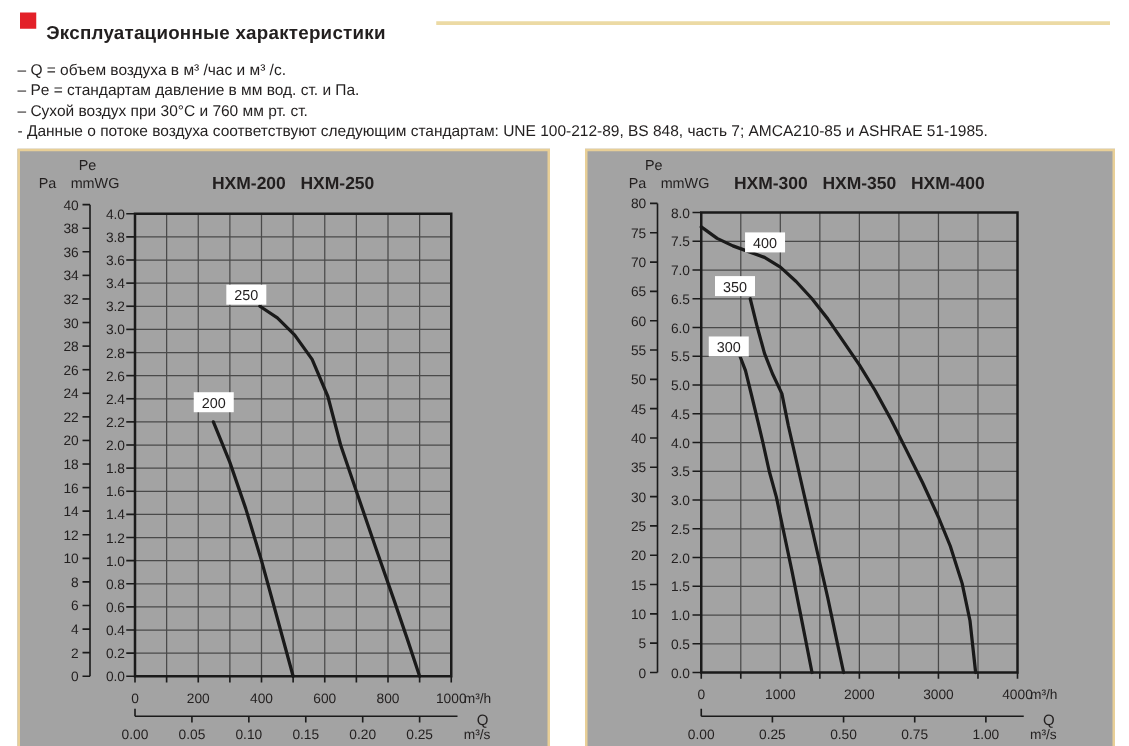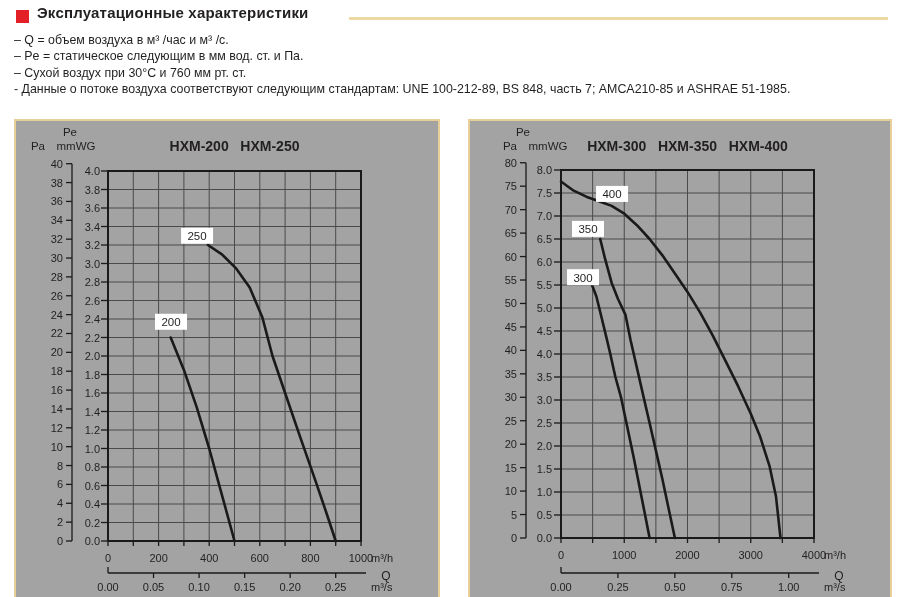--- a/index.html
+++ b/index.html
@@ -1,42 +1,42 @@
 <!DOCTYPE html>
 <html><head>
 <meta charset="utf-8">
 <style>
   html,body{margin:0;padding:0;background:#ffffff;}
   .page{position:relative;width:903px;height:597px;background:#ffffff;
         font-family:"Liberation Sans", sans-serif;color:#221f1f;overflow:hidden;}
   .hdr-square{position:absolute;left:16px;top:10px;width:13px;height:13px;}
-  .hdr-title{position:absolute;left:37px;top:4px;font-size:15px;font-weight:bold;
+  .hdr-title{position:absolute;left:37px;top:18px;font-size:15px;font-weight:bold;
              letter-spacing:0.2px;color:#221f1f;white-space:nowrap;}
   .hdr-rule{position:absolute;left:349px;top:17px;width:539px;height:3px;}
-  .notes{position:absolute;left:14px;top:32px;font-size:12.4px;line-height:16.4px;
+  .notes{position:absolute;left:14px;top:48px;font-size:12.4px;line-height:16.4px;
          color:#221f1f;white-space:nowrap;}
   .panel{position:absolute;top:119px;height:538px;box-sizing:border-box;
          border:2px solid #e8cf97;background:#a3a3a3;}
   .panel-left{left:14px;width:426px;}
   .panel-right{left:468px;width:424px;}
   .panel svg{position:absolute;left:0;top:0;}
   svg text{font-family:"Liberation Sans", sans-serif;fill:#221f1f;}
 </style>
 </head>
 <body>
 
 <div class="page">
 
   <div class="hdr-square" style="background: rgb(227, 32, 40);"></div>
   <div class="hdr-title">Эксплуатационные характеристики</div>
   <div class="hdr-rule" style="background: rgb(236, 218, 164);"></div>
 
   <div class="notes">
     <div>– Q = объем воздуха в м³ /час и м³ /с.</div>
-    <div>– Pe = статическое следующим в мм вод. ст. и Па.</div>
+    <div>– Pe = стандартам давление в мм вод. ст. и Па.</div>
     <div>– Сухой воздух при 30°С и 760 мм рт. ст.</div>
     <div>- Данные о потоке воздуха соответствуют следующим стандартам: UNE 100-212-89, BS 848, часть 7; AMCA210-85 и ASHRAE 51-1985.</div>
   </div>
 
   <div class="panel panel-left" style="border-color: rgb(232, 207, 151);">
     <svg id="chart0" width="422" height="478" viewBox="0 0 422 478">
         <g stroke="#4a4a4a" stroke-width="1">
           <line x1="117.3" y1="50" x2="117.3" y2="420"></line>
           <line x1="142.6" y1="50" x2="142.6" y2="420"></line>
           <line x1="167.89999999999998" y1="50" x2="167.89999999999998" y2="420"></line>

